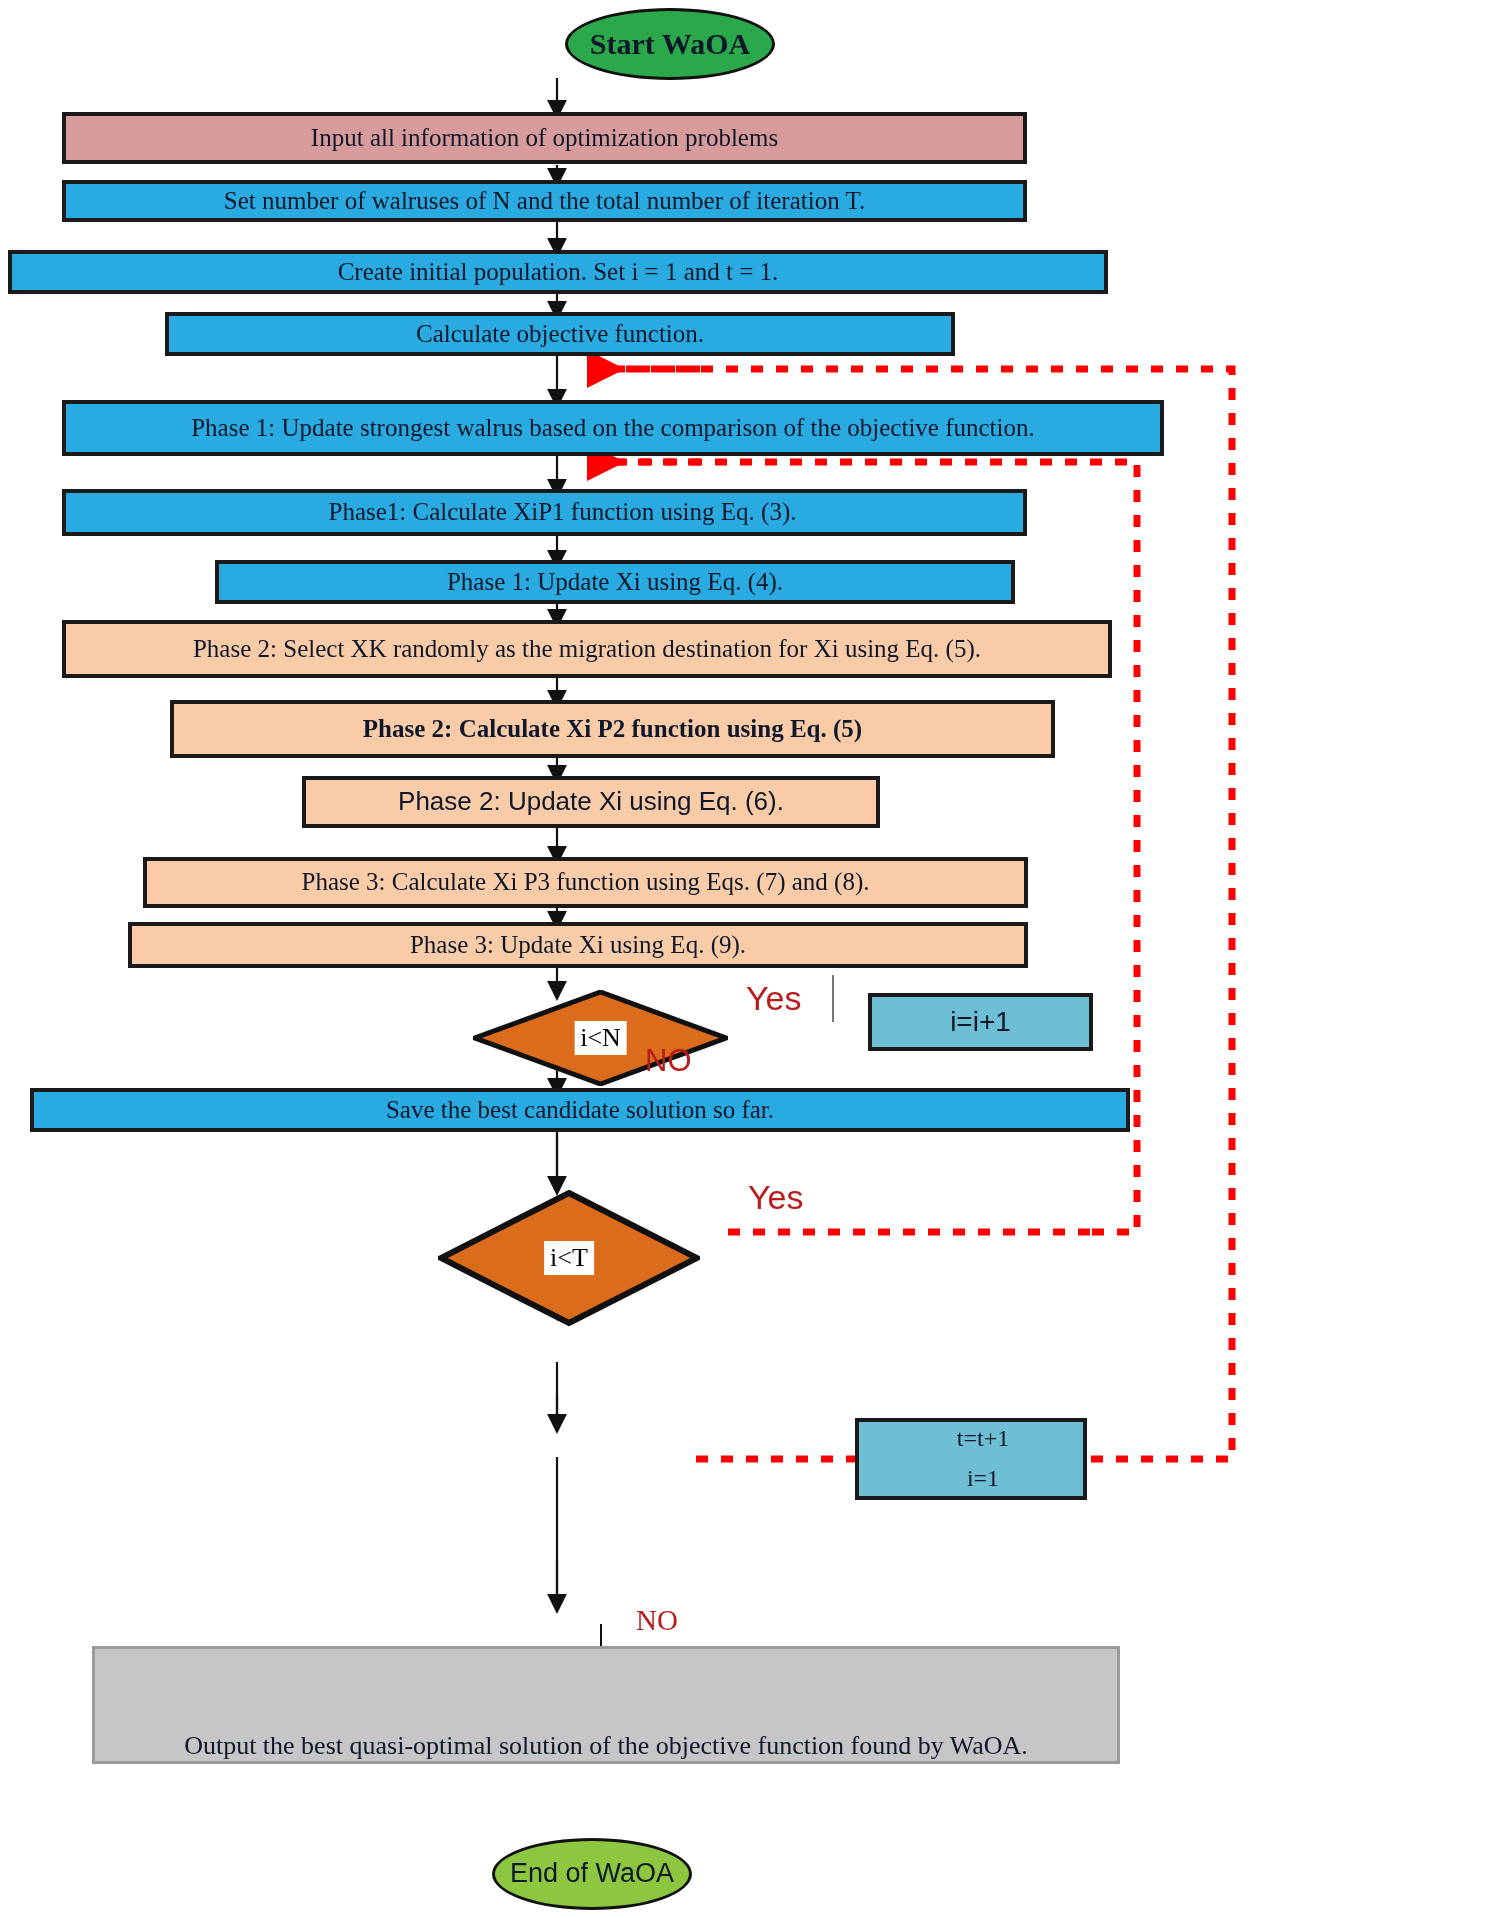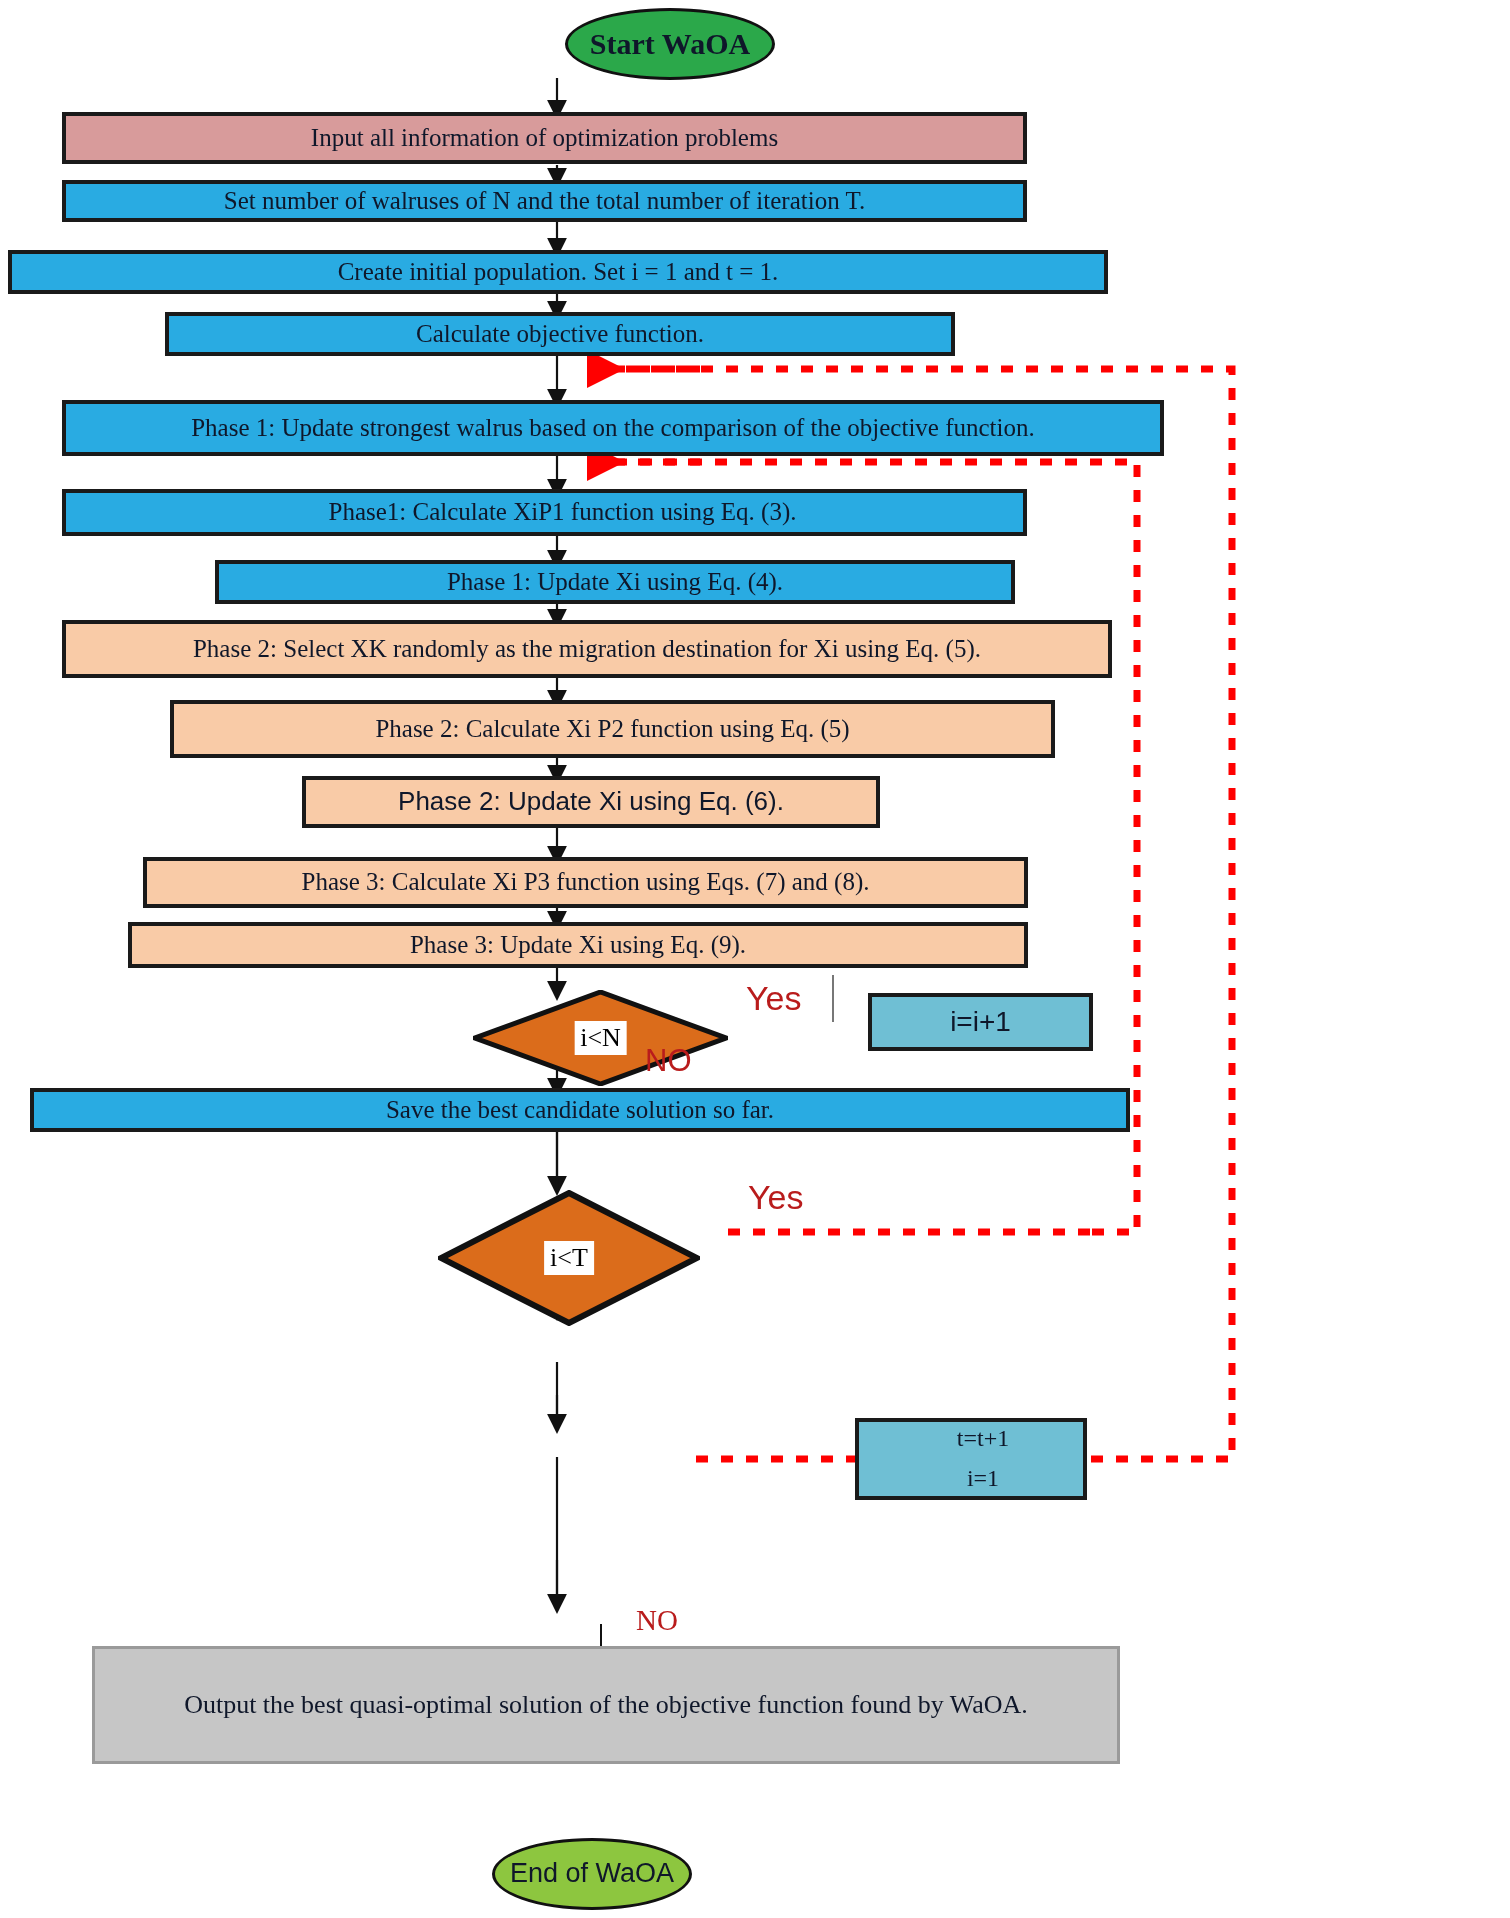--- a/index.html
+++ b/index.html
@@ -129,21 +129,21 @@
   </div>
 
   <div class="node pbox" style="left:215px;top:560px;width:800px;height:44px;background:#29ABE2;">
     <span>Phase 1: Update Xi using Eq. (4).</span>
   </div>
 
   <div class="node pbox" style="left:62px;top:620px;width:1050px;height:58px;background:#F9CBA7;">
     <span>Phase 2: Select XK randomly as the migration destination for Xi using Eq. (5).</span>
   </div>
 
-  <div class="node pbox" style="left:170px;top:700px;width:885px;height:58px;background:#F9CBA7;">
+  <div class="node pbox" style="left:170px;top:700px;width:885px;height:58px;background:#F9CBA7;font-weight:bold;">
     <span>Phase 2: Calculate Xi P2 function using Eq. (5)</span>
   </div>
 
   <div class="node pbox sans" style="left:302px;top:776px;width:578px;height:52px;background:#F9CBA7;">
     <span>Phase 2: Update Xi using Eq. (6).</span>
   </div>
 
   <div class="node pbox" style="left:143px;top:857px;width:885px;height:51px;background:#F9CBA7;">
     <span>Phase 3: Calculate Xi P3 function using Eqs. (7) and (8).</span>
   </div>
@@ -182,21 +182,21 @@
   <div class="edge-label serif" style="left:636px;top:1604px;font-size:29px;">NO</div>
 
   <div class="node pbox" style="left:855px;top:1418px;width:232px;height:82px;background:#6FBFD4;
               flex-direction:column;gap:12px;font-size:24px;padding-left:24px;">
     <span>t=t+1</span>
     <span>i=1</span>
   </div>
 
   <div class="node" style="left:92px;top:1646px;width:1028px;height:118px;background:#C6C6C6;
               border:3px solid #9a9a9a;font-size:26px;
-              font-family:'Liberation Serif',serif;">
+              font-family:'Liberation Serif',serif;align-items:flex-end;">
     <span>Output the best quasi-optimal solution of the objective function found by WaOA.</span>
   </div>
 
   <div class="node term" style="left:492px;top:1838px;width:200px;height:72px;background:#8DC63F;
               font-family:'Liberation Sans',sans-serif;font-size:27px;">
     <span>End of WaOA</span>
   </div>
 
 </div>
 

